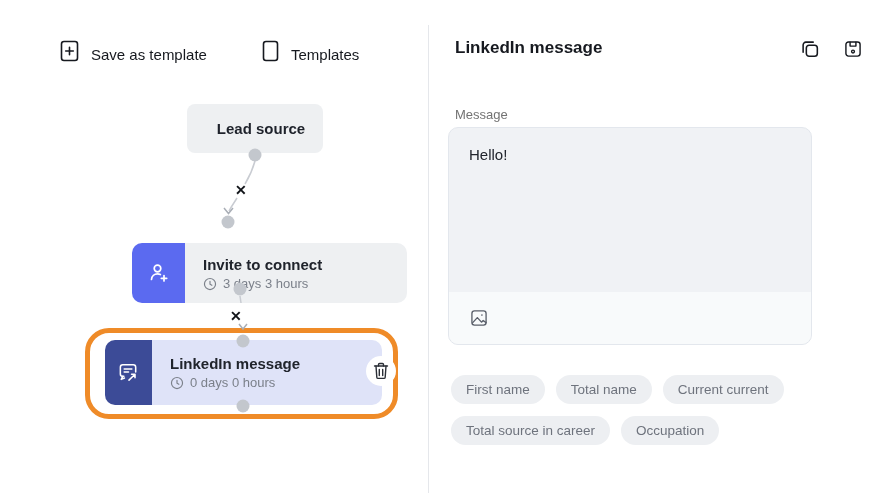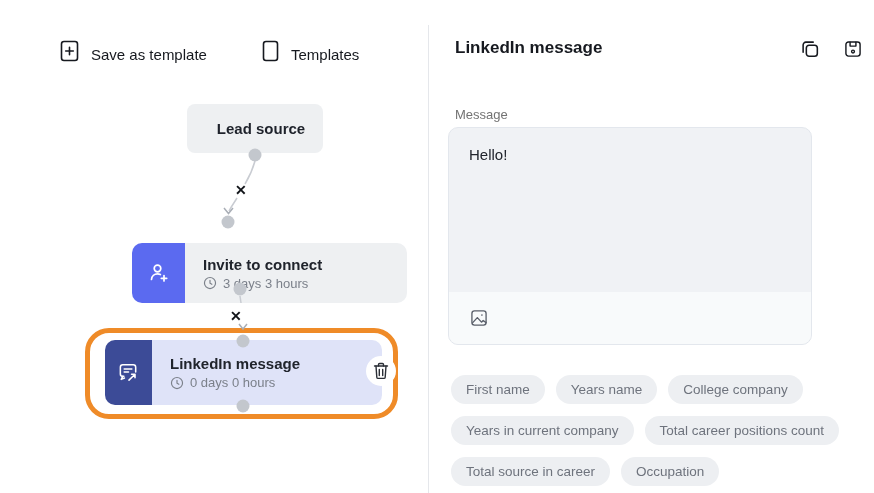--- a/index.html
+++ b/index.html
@@ -12,21 +12,21 @@
   .tool-btn span { font-size:15px; font-weight:500; color:#16191f;margin-top:8px; }
 
   
   .node-gray { background:#eef0f2; border-radius:8px; display:flex; align-items:center; justify-content:center; }
   .lead-title { font-size:15px; font-weight:700; color:#1e222b;margin-left:12px; }
 
   .step-node { display:flex; border-radius:10px; overflow:visible; }
   .icon-sq { width:53px; border-radius:10px 0 0 10px; display:flex; align-items:center; justify-content:center; flex:0 0 auto; }
   .node-body { flex:1; border-radius:0 10px 10px 0; display:flex; flex-direction:column; justify-content:center; padding-left:18px; gap:3px; }
   .node-title { font-size:15px; font-weight:700; color:#20242c; }
-  .node-delay { display:flex; align-items:center; gap:6px; font-size:13px; color:#7b808a; }
+  .node-delay { display:flex; align-items:flex-end; gap:6px; font-size:13px; color:#7b808a; }
 
   .sel-ring { border:5px solid #ef8b28; border-radius:24px; background:transparent; pointer-events:none; }
 
   .xmark { font-size:14px; font-weight:800; color:#101318; line-height:1; z-index:6; cursor:pointer; }
   .trash-wrap { width:30px; height:30px; background:#ffffff; border-radius:50%; display:flex; align-items:center; justify-content:center; z-index:7; cursor:pointer; }
 
   
   .divider { width:1px; background:#e5e7eb; }
   .panel-title { font-size:17px; font-weight:700; color:#16191f; }
   .hdr-icon { cursor:pointer; }
@@ -160,24 +160,20 @@
       <rect x="3.5" y="3.5" width="17" height="17" rx="3"></rect>
       <circle cx="15.5" cy="8.5" r="1" fill="#5a5f6a" stroke="none"></circle>
       <path d="M4.5 17.5 l5.5 -6 l5 5.5 l2 -2 l3.5 2.5"></path>
     </svg>
   </div>
 </div>
 
 <div class="abs" style="left:451px; top:375px; width:420px;">
   <div class="chip-row">
       <span class="chip">First name</span>
-      <span class="chip">Years name</span>
-      <span class="chip">College company</span>
-    </div>
-  <div class="chip-row">
-      <span class="chip">Years in current company</span>
-      <span class="chip">Total career positions count</span>
+      <span class="chip">Total name</span>
+      <span class="chip">Current current</span>
     </div>
   <div class="chip-row">
       <span class="chip">Total source in career</span>
       <span class="chip">Occupation</span>
     </div>
 </div>
 
 </body></html>

